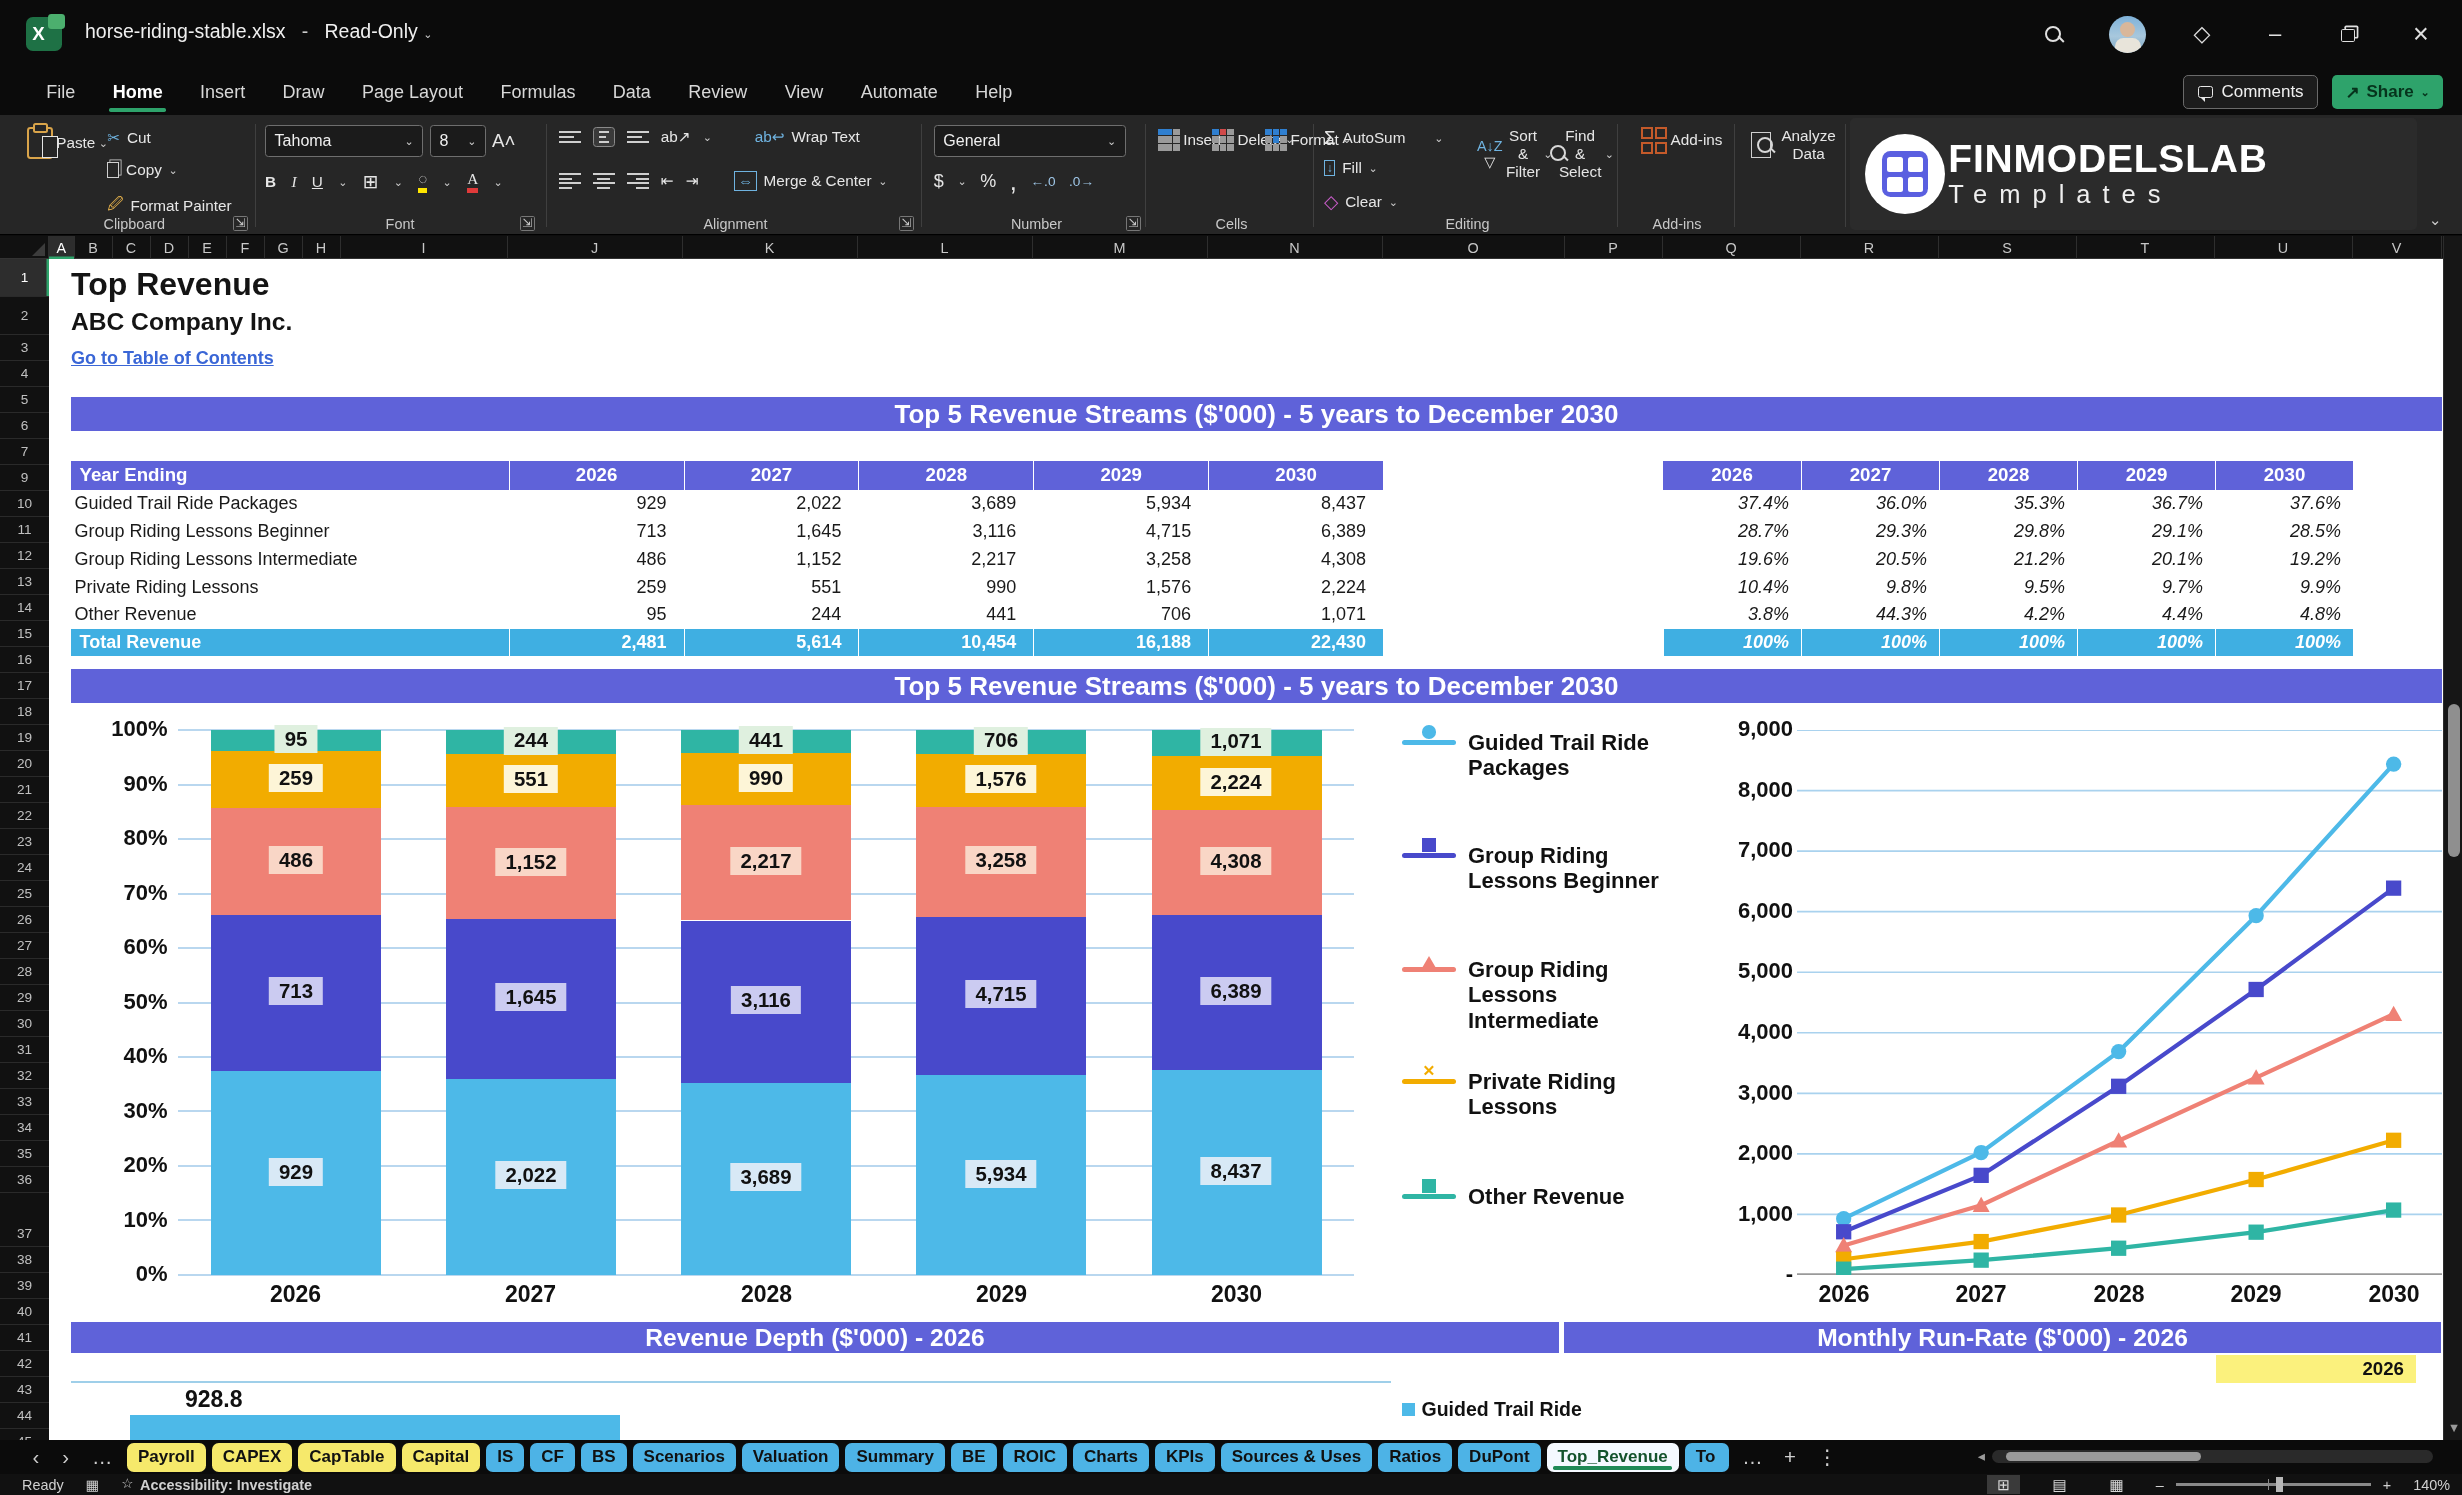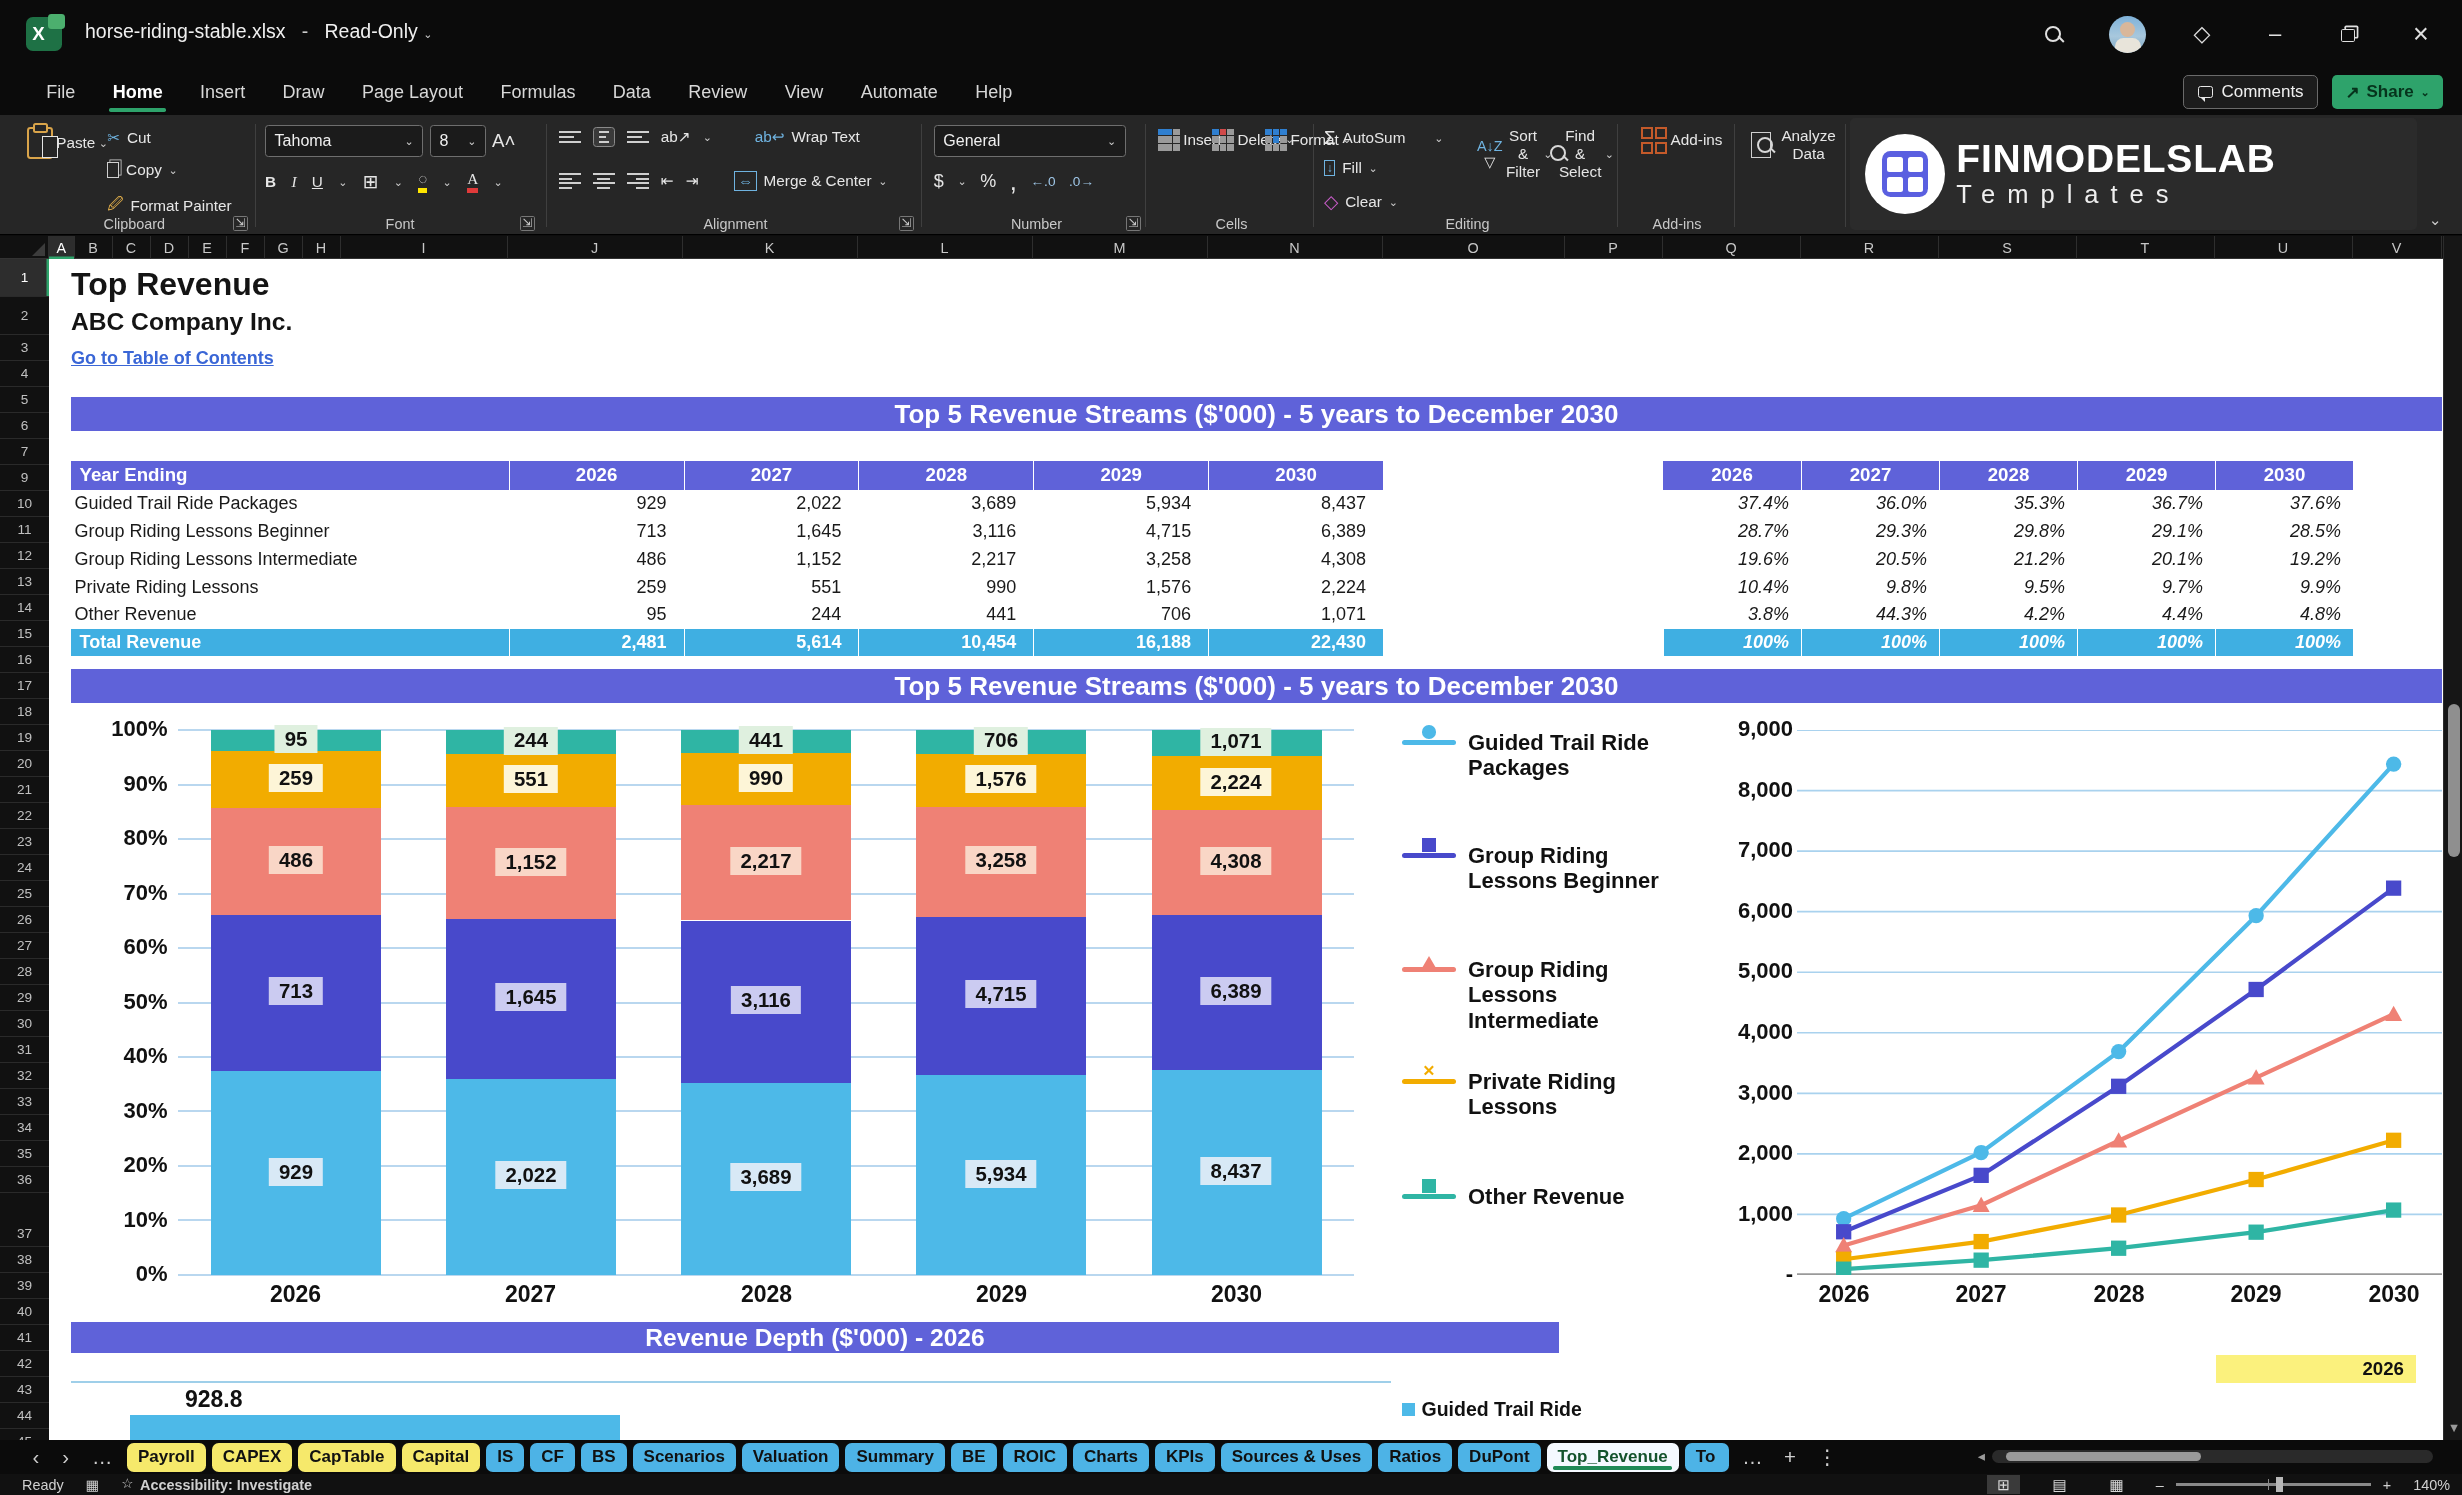--- a/index.html
+++ b/index.html
@@ -56,21 +56,21 @@
   .align-ico { display:inline-flex; flex-direction:column; gap:2.5px; width:22px; }
   .align-ico i { height:2.1px; background:#cfcfcf; }
   .sel { background:#3a3a3a; border:0.8px solid #8a8a8a; border-radius:3.4px; padding:3.4px 5.1px; }
   .addins-ico { display:inline-grid; grid-template-columns:12px 12px; grid-template-rows:12px 12px; gap:2.5px; }
   .addins-ico i { border:2.5px solid #c45a2a; }
   .magni { position:relative; width:18.7px; height:18.7px; display:inline-block; }
   .magni::before { content:""; position:absolute; left:0; top:0; width:12px; height:12px; border:2.1px solid #d8d8d8; border-radius:50%; }
   .magni::after { content:""; position:absolute; left:12px; top:12px; width:6.8px; height:2.1px; background:#d8d8d8; transform:rotate(45deg); }
 
   
-  #logo-panel { position:absolute; left:1850px; top:3.4px; width:567px; height:112px; background:#2b2b2b; border-radius:5.1px; display:flex; align-items:center; gap:11px; padding-left:15.3px; }
+  #logo-panel { position:absolute; left:1850px; top:3.4px; width:567px; height:112px; background:#2b2b2b; border-radius:5.1px; display:flex; align-items:center; gap:3px; padding-left:15.3px; }
   .logo-circle { width:80px; height:80px; background:#fff; border-radius:50%; display:flex; align-items:center; justify-content:center; }
   .logo-sq { width:46px; height:46px; background:#5a5fe0; border-radius:8.5px; display:grid; grid-template-columns:15.3px 15.3px; grid-template-rows:15.3px 15.3px; gap:5.1px; align-content:center; justify-content:center; }
   .logo-sq i { background:#fff; border-radius:2.5px; }
   .logo-text1 { color:#fff; font-weight:bold; font-size:39px; letter-spacing:0.8px; line-height:1.05; }
   .logo-text2 { color:#efefef; font-size:25.5px; letter-spacing:12px; }
   #ribbon-collapse { position:absolute; right:20.4px; bottom:5.1px; color:#cfcfcf; font-size:15.3px; }
 
   
   #colheads { position:absolute; left:49px; top:236px; width:2394px; height:23px; display:flex; background:#111; border-bottom:0.8px solid #333; }
   .colhead { color:#c8c8c8; font-size:14.4px; display:flex; align-items:center; justify-content:center; border-right:0.8px solid #2e2e2e; height:23px; }
@@ -838,20 +838,21 @@
       </svg>
     <div id="line-xlabels">
         <div class="line-xlabel" style="position: absolute; left: 1727px; top: 1022px;">2026</div>
         <div class="line-xlabel" style="position: absolute; left: 1864px; top: 1022px;">2027</div>
         <div class="line-xlabel" style="position: absolute; left: 2002px; top: 1022px;">2028</div>
         <div class="line-xlabel" style="position: absolute; left: 2139px; top: 1022px;">2029</div>
         <div class="line-xlabel" style="position: absolute; left: 2277px; top: 1022px;">2030</div>
       </div>
 
     <div id="banner3" class="banner">Revenue Depth ($'000) - 2026</div>
+    <div id="banner4" class="banner">Monthly Run-Rate ($'000) - 2026</div>
     <div id="depth-gline"></div>
     <div id="depth-value">928.8</div>
     <div id="depth-bar"></div>
     <div id="runrate-year">2026</div>
     <div id="bottom-legend">
       <span class="sq"></span>
       <span class="txt">Guided Trail Ride</span>
     </div>
   </div>
 

